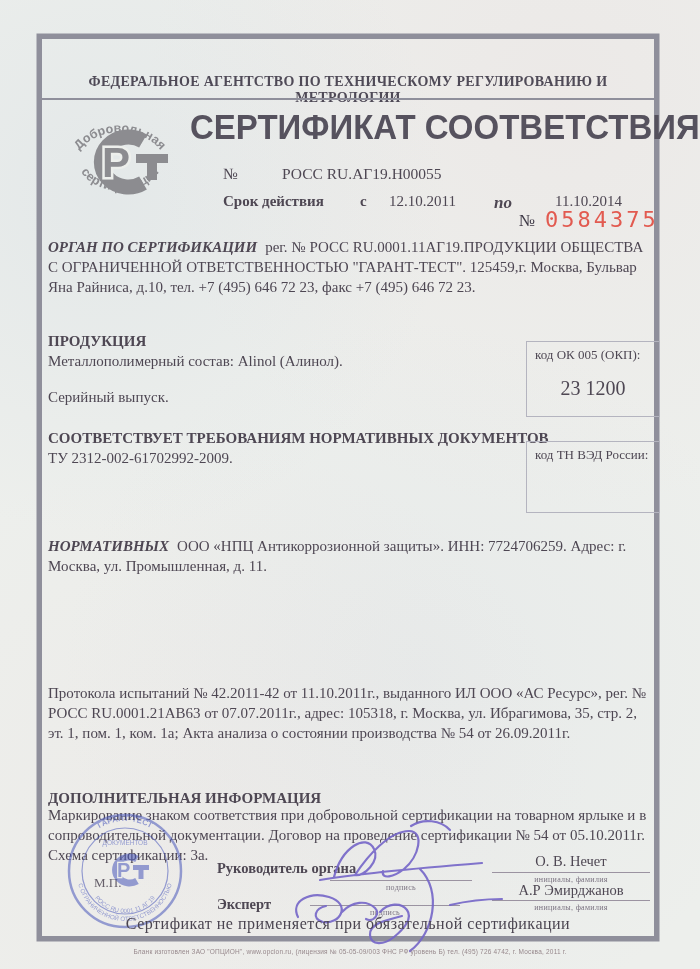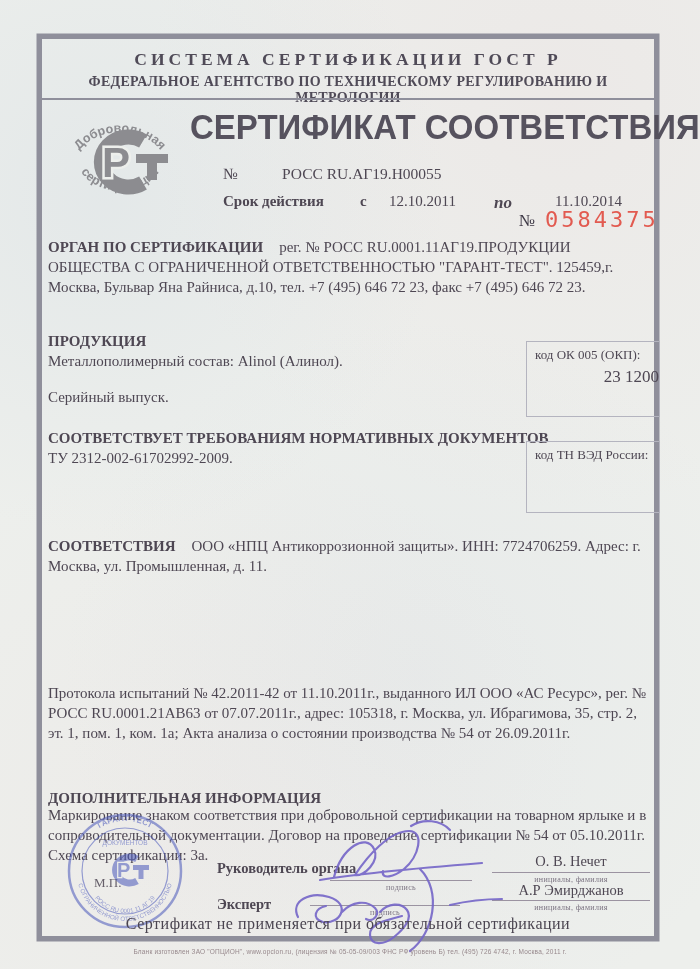--- a/index.html
+++ b/index.html
@@ -20,45 +20,44 @@
     border:1.5px solid #8f8f9b;
     box-shadow:0 0 0 3px rgba(237,239,236,.0), 0 0 0 4.5px #8f8f9b;
   }
   .hdr1{left:0;right:0;top:10px;text-align:center;font-weight:bold;font-size:17.5px;letter-spacing:4px;color:#4f4a57;}
   .hdr2{left:0;right:0;top:35px;text-align:center;font-weight:bold;font-size:14px;letter-spacing:.3px;color:#4f4a57;}
   .divider{left:0;right:0;top:59px;height:2px;background:#8f8f9b;}
   .title{left:148px;top:70px;width:464px;text-align:center;
     font-family:"Liberation Sans","DejaVu Sans",sans-serif;font-weight:700;
     font-size:33px;color:#56525e;letter-spacing:0px;white-space:nowrap;transform:scaleY(1.04);}
   .b{font-weight:bold;}
-  .lbl-gap{margin-right:16px;}
+  .lbl-gap{margin-right:8px;font-style:italic;}
   .para{left:6px;width:604px;font-size:15px;line-height:20px;text-align:left;}
   .codebox{border:1px solid #b4b4bf;background:transparent;}
   .codebox .cb-label{font-size:13px;padding:5px 0 0 8px;color:#4e4753;}
-  .codebox .cb-value{font-size:17px;text-align:right;margin-top:4px;}
+  .codebox .cb-value{font-size:20px;text-align:center;margin-top:14px;}
   .redno{font-family:"DejaVu Sans Mono","Liberation Mono",monospace;font-size:22px;letter-spacing:3px;color:#e25a50;}
   .sigline{border-bottom:1px solid #9b93a1;height:0;}
   .caption{font-size:8px;color:#7a7280;text-align:center;letter-spacing:.3px;}
   .name{font-size:14.5px;text-align:center;}
   .role{font-size:14.5px;font-weight:bold;margin-left:41px;}
   .footer-statement{left:0;right:0;top:876px;text-align:center;font-size:16px;letter-spacing:.5px;color:#4a4450;}
   .tinyprint{left:0;right:0;top:948px;text-align:center;font-size:6.5px;color:#97888c;letter-spacing:.2px;
     font-family:"Liberation Sans","DejaVu Sans",sans-serif;}
   .stamp-svg{opacity:.55;pointer-events:none;}
   .sig-svg{pointer-events:none;}
   .mp{font-size:13px;color:rgba(78,71,83,.85);}
 </style>
 </head>
 <body>
 
 <div>
 
   <div class="frame">
 
-    <div class="abs hdr1">СИСТЕМА СЕРТИФИКАЦИИ ГОСТ Р</div>
     <div class="abs hdr2">ФЕДЕРАЛЬНОЕ АГЕНТСТВО ПО ТЕХНИЧЕСКОМУ РЕГУЛИРОВАНИЮ И МЕТРОЛОГИИ</div>
     <div class="abs divider"></div>
 
     <svg class="abs" style="left:8px;top:66px;" width="142" height="108" viewBox="0 0 142 108">
       <defs>
         <path id="lta" d="M24,54 A49,41 0 0 1 116,54"></path>
         <path id="lba" d="M28,62 A45,37 0 0 0 112,62"></path>
       </defs>
       <text font-family="Liberation Sans, DejaVu Sans, sans-serif" font-size="12.5" font-weight="bold" fill="#8c8c90">
         <textPath href="#lta" startOffset="50%" text-anchor="middle">Добровольная</textPath>
@@ -101,21 +100,21 @@
     </div>
 
     <div class="abs para b" style="top:389px;">СООТВЕТСТВУЕТ ТРЕБОВАНИЯМ НОРМАТИВНЫХ ДОКУМЕНТОВ</div>
     <div class="abs para" style="top:409px;width:460px;">ТУ 2312-002-61702992-2009.</div>
     <div class="abs codebox" style="left:484px;top:402px;width:132px;height:70px;">
       <div class="cb-label">код ТН ВЭД России:</div>
       <div class="cb-value"></div>
     </div>
 
     <div class="abs para" style="top:497px;">
-      <span class="b lbl-gap">СООТВЕТСТВИЯ</span><span>ООО «НПЦ Антикоррозионной защиты». ИНН: 7724706259. Адрес: г. Москва, ул. Промышленная, д. 11.</span>
+      <span class="b lbl-gap">НОРМАТИВНЫХ</span><span>ООО «НПЦ Антикоррозионной защиты». ИНН: 7724706259. Адрес: г. Москва, ул. Промышленная, д. 11.</span>
     </div>
 
 
     <div class="abs para" style="top:644px;">Протокола испытаний № 42.2011-42 от 11.10.2011г., выданного ИЛ ООО «АС Ресурс», рег. № РОСС RU.0001.21АВ63 от 07.07.2011г., адрес: 105318, г. Москва, ул. Ибрагимова, 35, стр. 2, эт. 1, пом. 1, ком. 1а; Акта анализа о состоянии производства № 54 от 26.09.2011г.</div>
 
     <div class="abs para b" style="top:749px;">ДОПОЛНИТЕЛЬНАЯ ИНФОРМАЦИЯ</div>
     <div class="abs para" style="top:766px;">Маркирование знаком соответствия при добровольной сертификации на товарном ярлыке и в сопроводительной документации. Договор на проведение сертификации № 54 от 05.10.2011г. Схема сертификации: 3а.</div>
 
     <div class="abs mp" style="left:52px;top:836px;">М.П.</div>
 

